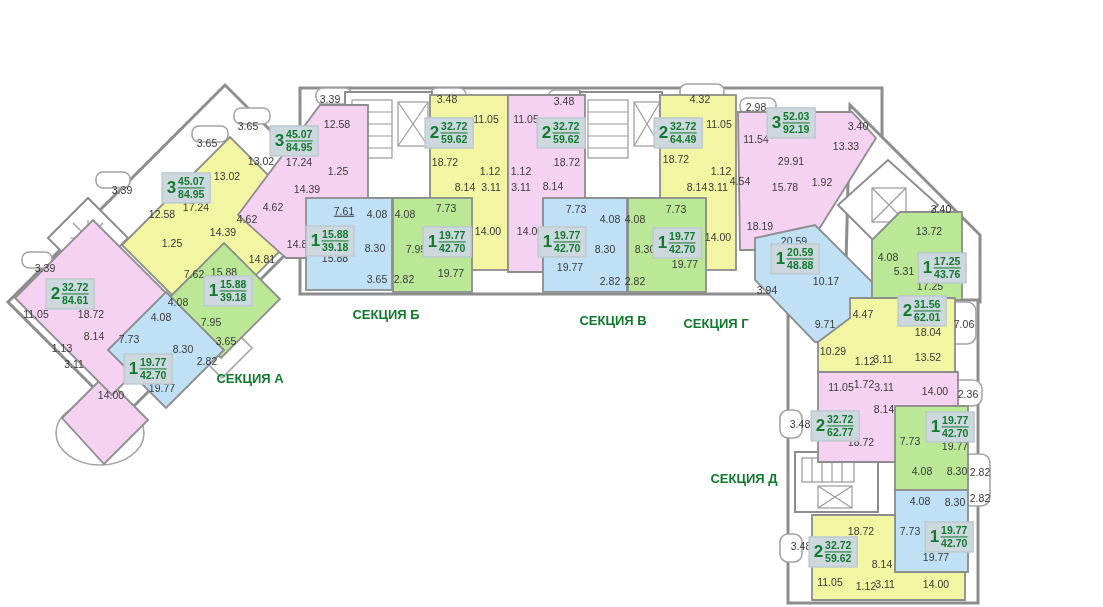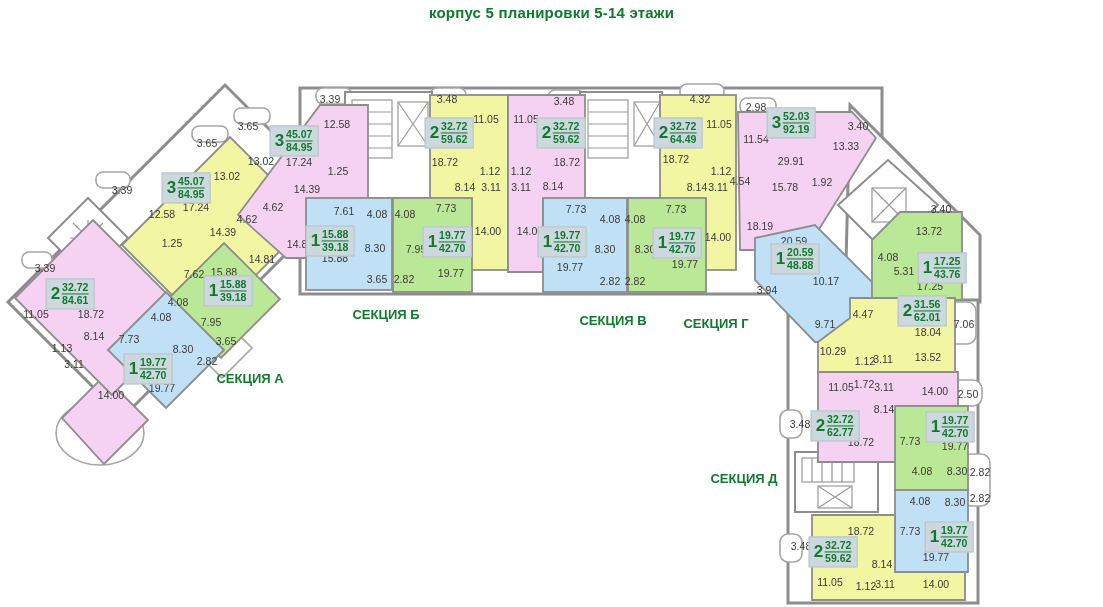--- a/index.html
+++ b/index.html
@@ -102,21 +102,20 @@
     <polygon class="ap ap-blue" points="755,238 815,225 880,290 880,342 815,342 755,280"></polygon>
 
     <polygon class="ap ap-green" points="872,240 900,212 962,212 962,300 872,300"></polygon>
     <polygon class="ap ap-yellow" points="850,298 955,298 955,372 818,372 818,342 850,318"></polygon>
     <polygon class="ap ap-pink" points="818,372 958,372 958,406 898,406 898,462 818,462"></polygon>
     <rect class="ap ap-green" x="895" y="406" width="73" height="84"></rect>
     <rect class="ap ap-blue" x="895" y="490" width="73" height="82"></rect>
     <polygon class="ap ap-yellow" points="812,515 895,515 895,572 965,572 965,600 812,600"></polygon>
   </svg>
 
-  <div class="page-title">корпус 5 планировки 5-14 этажи</div>
 
   <div class="labels">
       <div class="room-label" style="left: 122px; top: 190px;">3.39</div>
       <div class="room-label" style="left: 45px; top: 268px;">3.39</div>
       <div class="room-label" style="left: 207px; top: 143px;">3.65</div>
       <div class="room-label" style="left: 248px; top: 126px;">3.65</div>
       <div class="room-label" style="left: 162px; top: 214px;">12.58</div>
       <div class="room-label" style="left: 196px; top: 207px;">17.24</div>
       <div class="room-label" style="left: 227px; top: 176px;">13.02</div>
       <div class="room-label" style="left: 223px; top: 232px;">14.39</div>
@@ -147,21 +146,21 @@
       <div class="room-label" style="left: 300px; top: 244px;">14.81</div>
       <div class="room-label" style="left: 338px; top: 171px;">1.25</div>
       <div class="room-label" style="left: 330px; top: 99px;">3.39</div>
       <div class="room-label" style="left: 447px; top: 99px;">3.48</div>
       <div class="room-label" style="left: 486px; top: 119px;">11.05</div>
       <div class="room-label" style="left: 445px; top: 162px;">18.72</div>
       <div class="room-label" style="left: 465px; top: 187px;">8.14</div>
       <div class="room-label" style="left: 490px; top: 171px;">1.12</div>
       <div class="room-label" style="left: 491px; top: 187px;">3.11</div>
       <div class="room-label" style="left: 488px; top: 231px;">14.00</div>
-      <div class="room-label" style="left: 344px; top: 211px;">7.61</div>
+      <div class="room-label" style="left: 344px; top: 211px; text-decoration: underline;">7.61</div>
       <div class="room-label" style="left: 335px; top: 258px;">15.88</div>
       <div class="room-label" style="left: 377px; top: 214px;">4.08</div>
       <div class="room-label" style="left: 375px; top: 248px;">8.30</div>
       <div class="room-label" style="left: 405px; top: 214px;">4.08</div>
       <div class="room-label" style="left: 446px; top: 208px;">7.73</div>
       <div class="room-label" style="left: 416px; top: 249px;">7.95</div>
       <div class="room-label" style="left: 451px; top: 273px;">19.77</div>
       <div class="room-label" style="left: 377px; top: 279px;">3.65</div>
       <div class="room-label" style="left: 404px; top: 279px;">2.82</div>
       <div class="room-label" style="left: 564px; top: 101px;">3.48</div>
@@ -213,21 +212,21 @@
       <div class="room-label" style="left: 883px; top: 359px;">3.11</div>
       <div class="room-label" style="left: 928px; top: 332px;">18.04</div>
       <div class="room-label" style="left: 928px; top: 357px;">13.52</div>
       <div class="room-label" style="left: 964px; top: 324px;">7.06</div>
       <div class="room-label" style="left: 841px; top: 387px;">11.05</div>
       <div class="room-label" style="left: 864px; top: 384px;">1.72</div>
       <div class="room-label" style="left: 884px; top: 387px;">3.11</div>
       <div class="room-label" style="left: 884px; top: 409px;">8.14</div>
       <div class="room-label" style="left: 861px; top: 442px;">18.72</div>
       <div class="room-label" style="left: 935px; top: 391px;">14.00</div>
-      <div class="room-label" style="left: 968px; top: 394px;">2.50</div>
+      <div class="room-label" style="left: 968px; top: 394px;">2.36</div>
       <div class="room-label" style="left: 800px; top: 424px;">3.48</div>
       <div class="room-label" style="left: 910px; top: 441px;">7.73</div>
       <div class="room-label" style="left: 955px; top: 446px;">19.77</div>
       <div class="room-label" style="left: 922px; top: 471px;">4.08</div>
       <div class="room-label" style="left: 957px; top: 471px;">8.30</div>
       <div class="room-label" style="left: 980px; top: 472px;">2.82</div>
       <div class="room-label" style="left: 920px; top: 501px;">4.08</div>
       <div class="room-label" style="left: 955px; top: 502px;">8.30</div>
       <div class="room-label" style="left: 980px; top: 498px;">2.82</div>
       <div class="room-label" style="left: 910px; top: 531px;">7.73</div>

